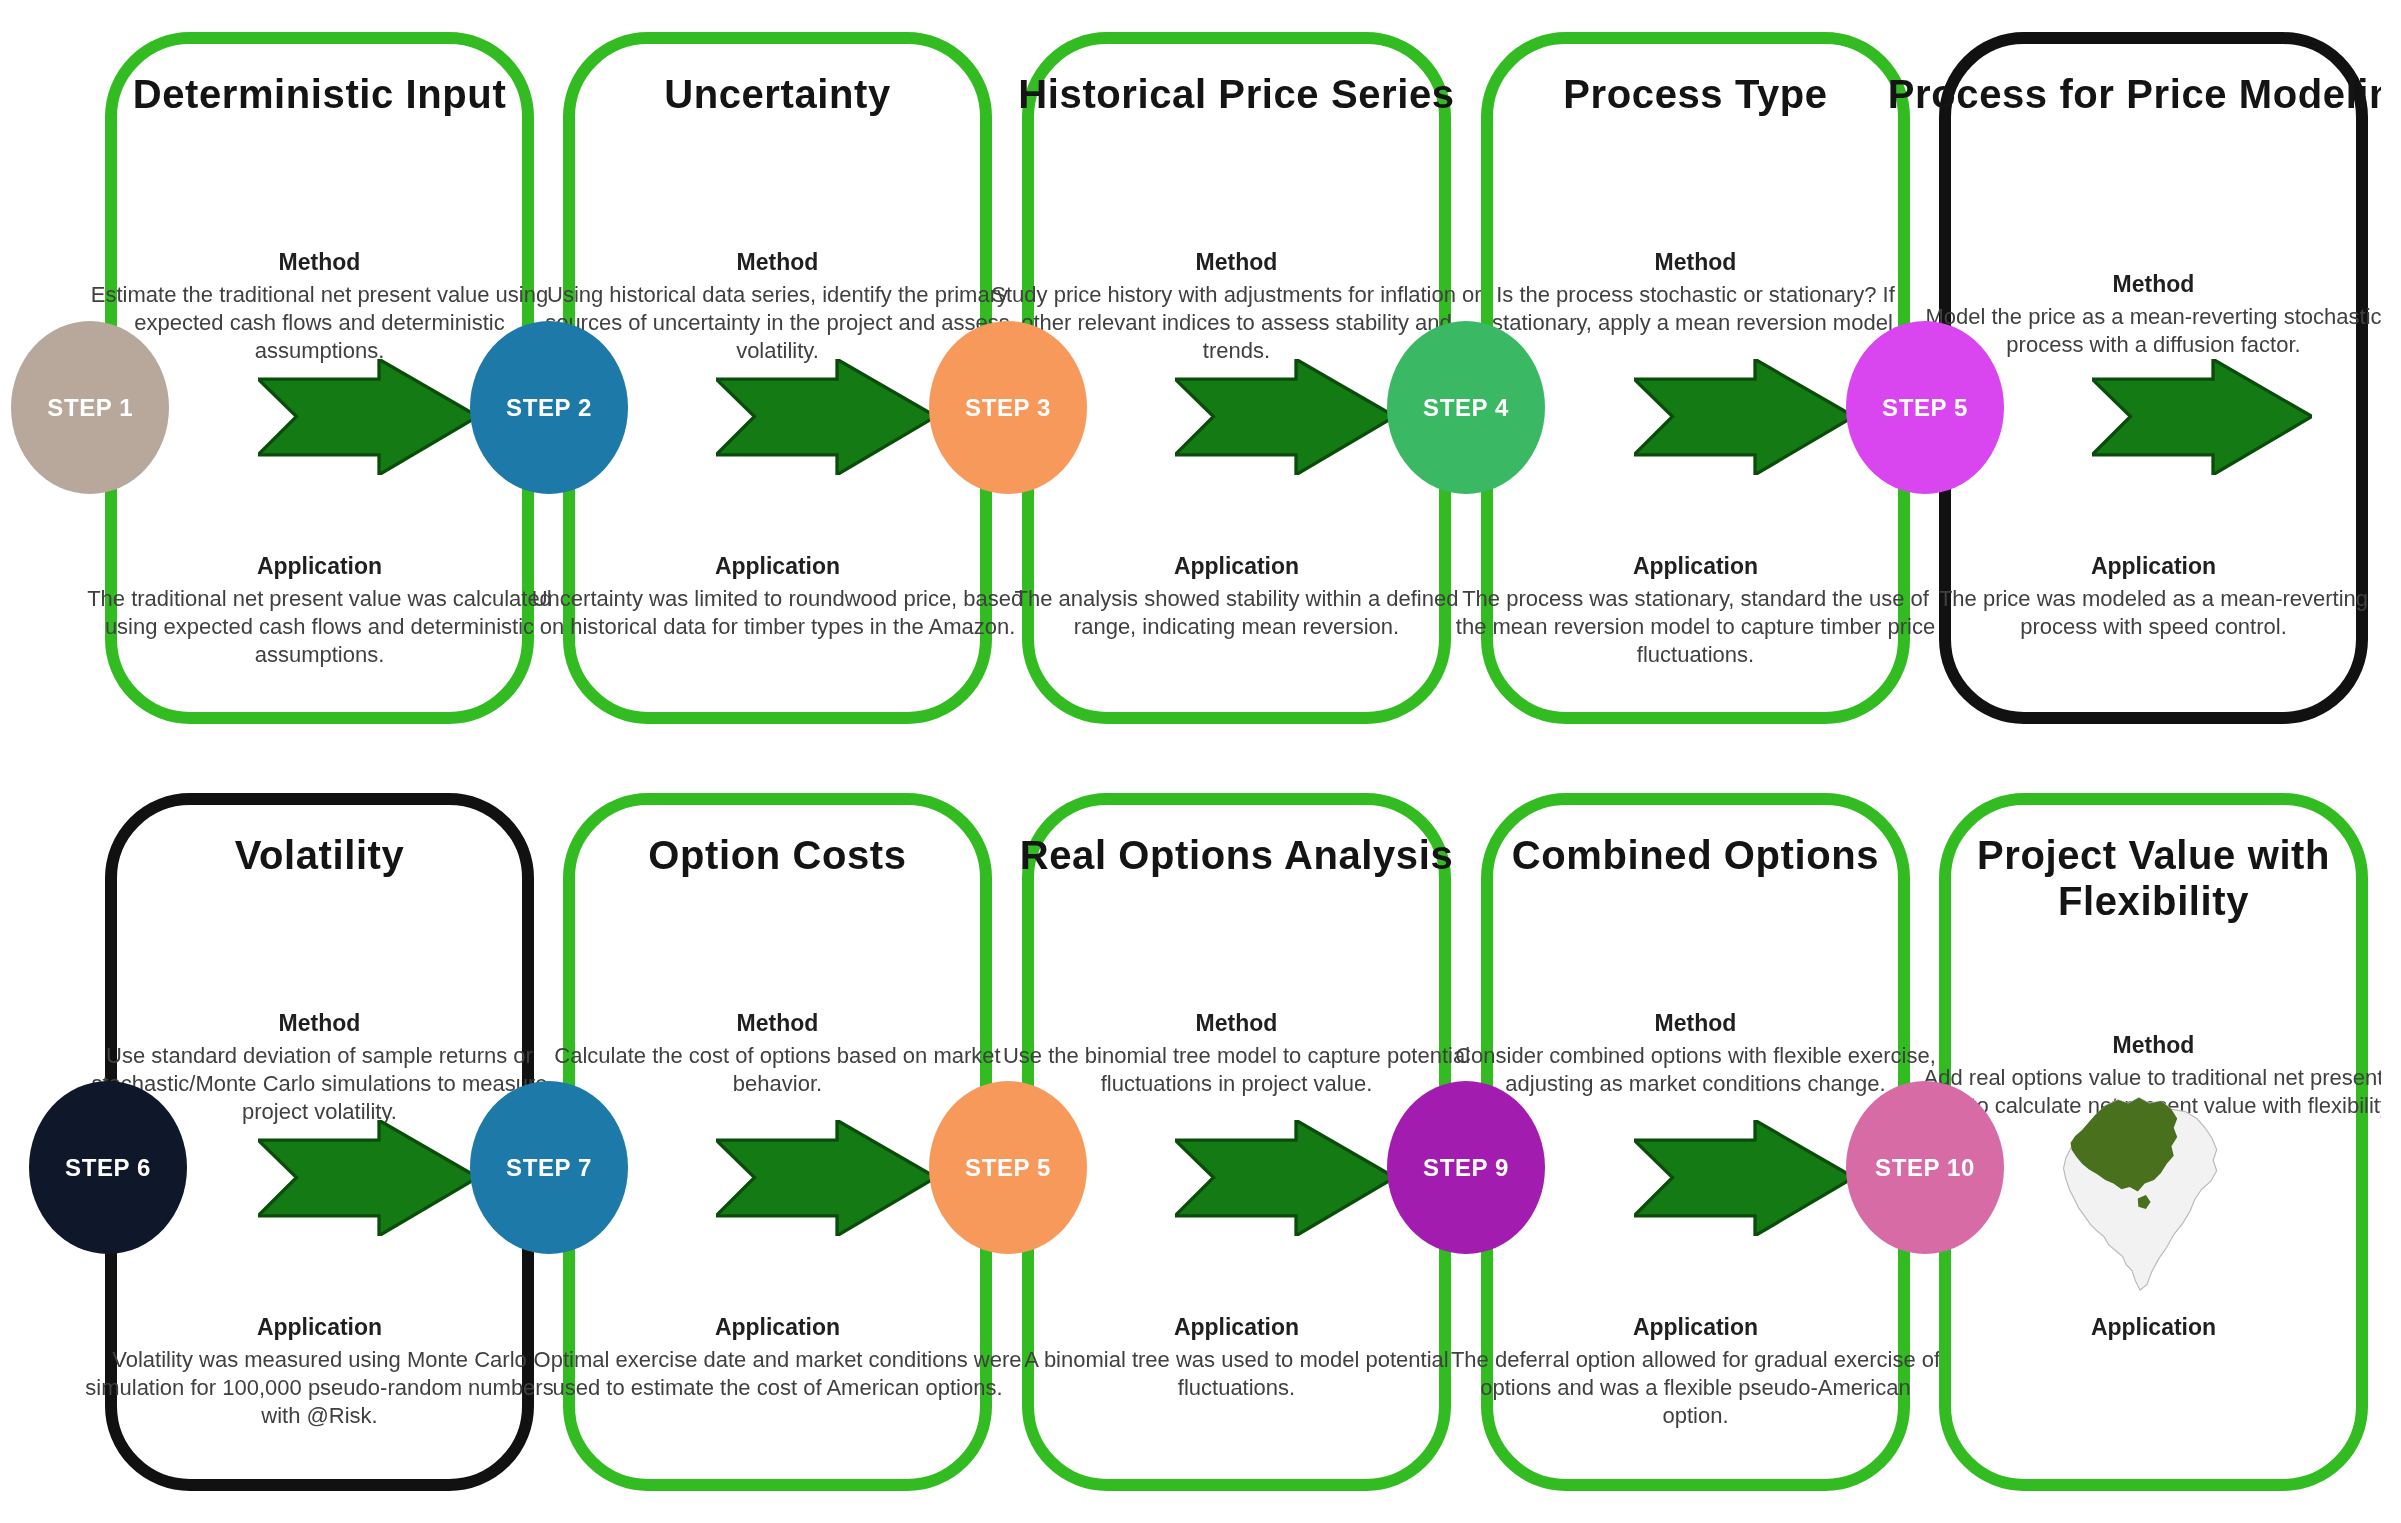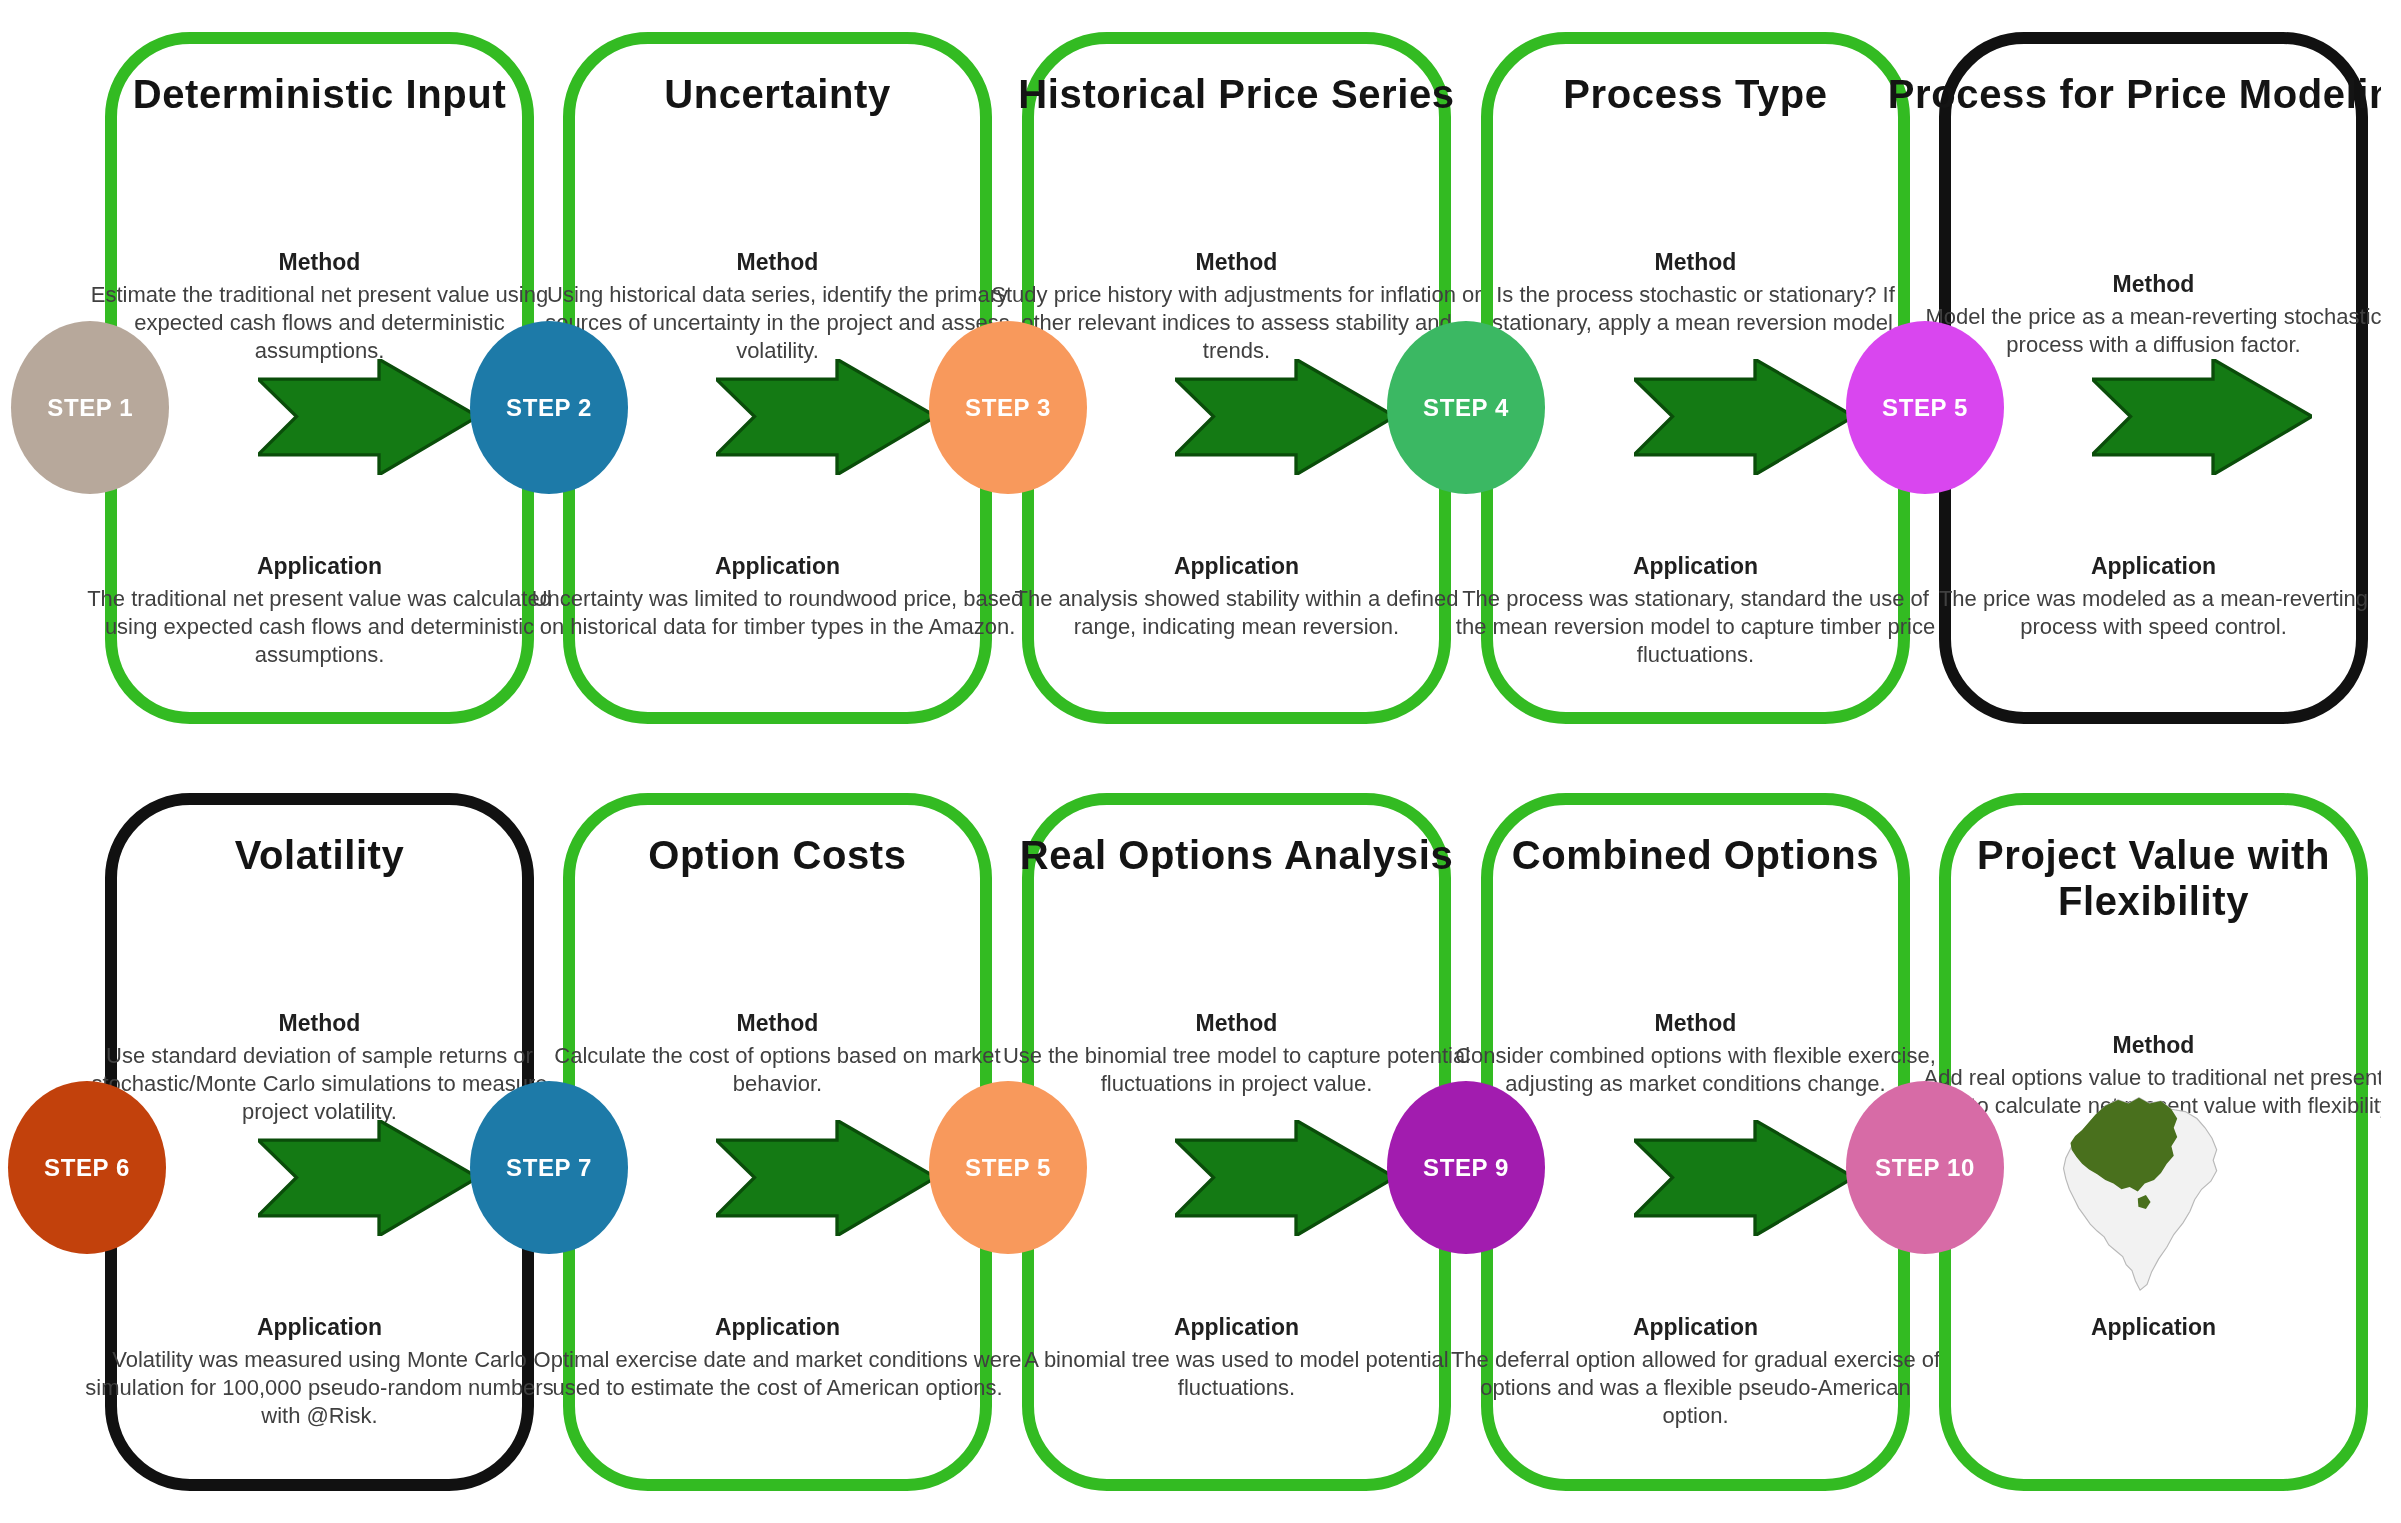--- a/index.html
+++ b/index.html
@@ -220,21 +220,21 @@
   <div class="step-circle" style="left: 929px; top: 321px; background: rgb(248, 153, 92); align-items: center;">
     <span>STEP 3</span>
   </div>
   <div class="step-circle" style="left: 1387px; top: 321px; background: rgb(59, 184, 99);">
     <span>STEP 4</span>
   </div>
   <div class="step-circle" style="left: 1846px; top: 321px; background: #d946ef;">
     <span>STEP 5</span>
   </div>
 
-  <div class="step-circle" style="left: 8px; top: 1081px; background: #c2410c;">
+  <div class="step-circle" style="left: 29px; top: 1081px; background: #0f172a;">
     <span>STEP 6</span>
   </div>
   <div class="step-circle" style="left: 470px; top: 1081px; background: rgb(29, 122, 168);">
     <span>STEP 7</span>
   </div>
   <div class="step-circle" style="left: 929px; top: 1081px; background: rgb(248, 153, 92);">
     <span>STEP 5</span>
   </div>
   <div class="step-circle" style="left: 1387px; top: 1081px; background: #a21caf;">
     <span>STEP 9</span>

